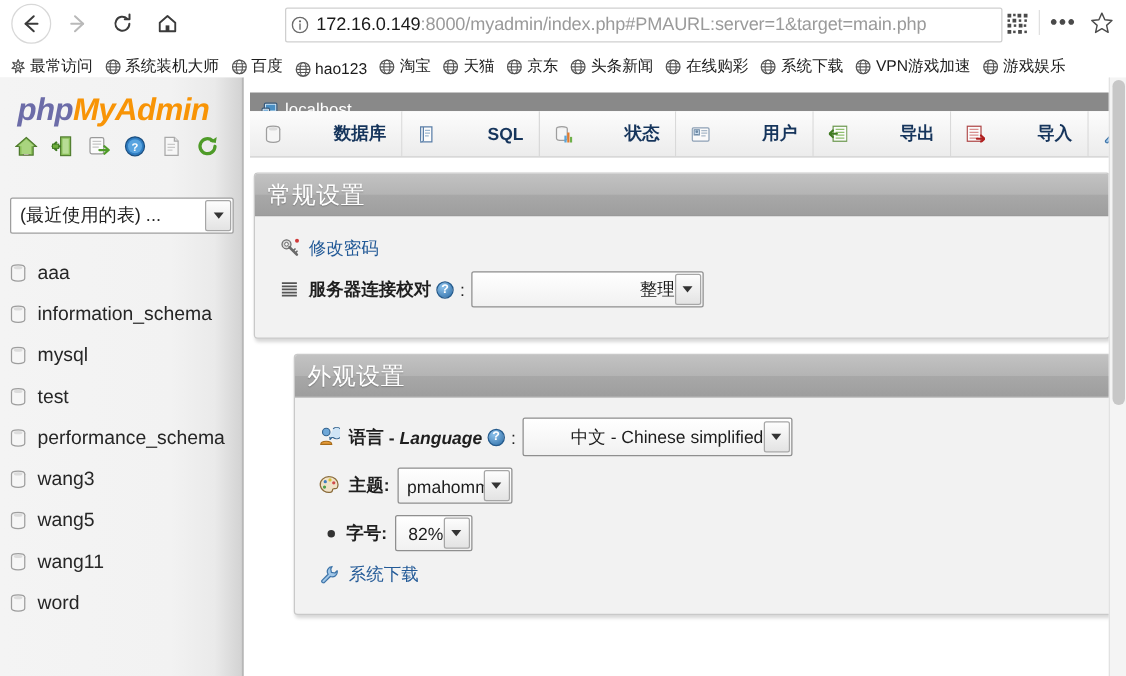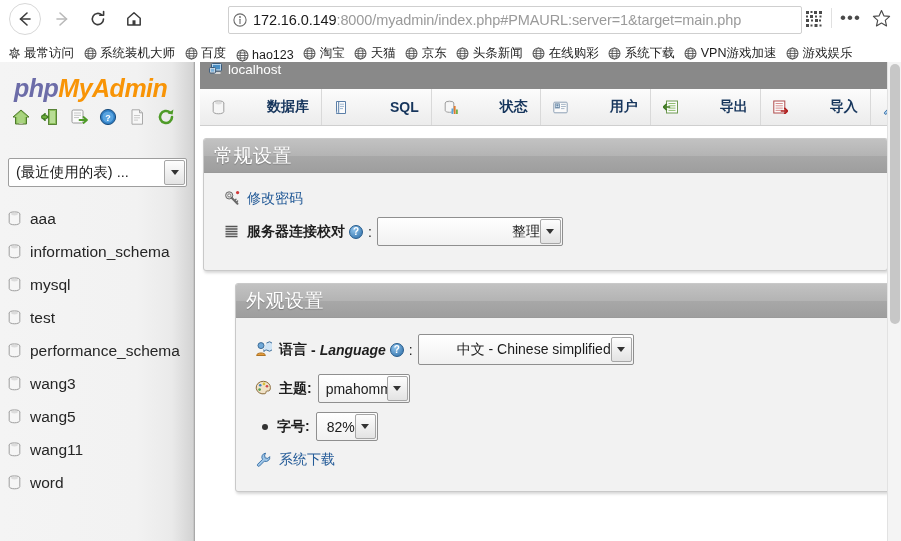--- a/index.html
+++ b/index.html
@@ -102,22 +102,22 @@
   }
 
   #dblist{position:absolute;left:0;top:140px;width:195px;}
   .dbrow{height:33px;display:flex;align-items:center;padding-left:8px;}
   .dbrow .dbicon{width:13px;height:15px;margin-right:9px;}
   .dbrow .dbname{font-size:15.5px;color:#262626;white-space:nowrap;}
 
   
   #main{position:absolute;left:195px;top:0;width:706px;height:479px;background:#fff;overflow:hidden;}
   #server-bar{
-    position:absolute;left:5px;top:0;width:701px;height:27px;
-    background:#898989;display:flex;
+    position:absolute;left:5px;top:12px;width:701px;height:27px;
+    background:#898989;display:flex;align-items:center;
   }
   #server-bar .sicn{margin-left:9px;margin-right:5px;display:flex;}
   #server-bar .slabel{font-size:13.5px;color:#fff;}
 
   #tabs{
     position:absolute;left:5px;top:27px;width:701px;height:36px;
     background:#eeeeee;
     background-image:linear-gradient(to bottom,#fbfbfb,#e8e8e8);
     border-bottom:1px solid #cfcfcf;
     display:flex;align-items:stretch;overflow:hidden;

